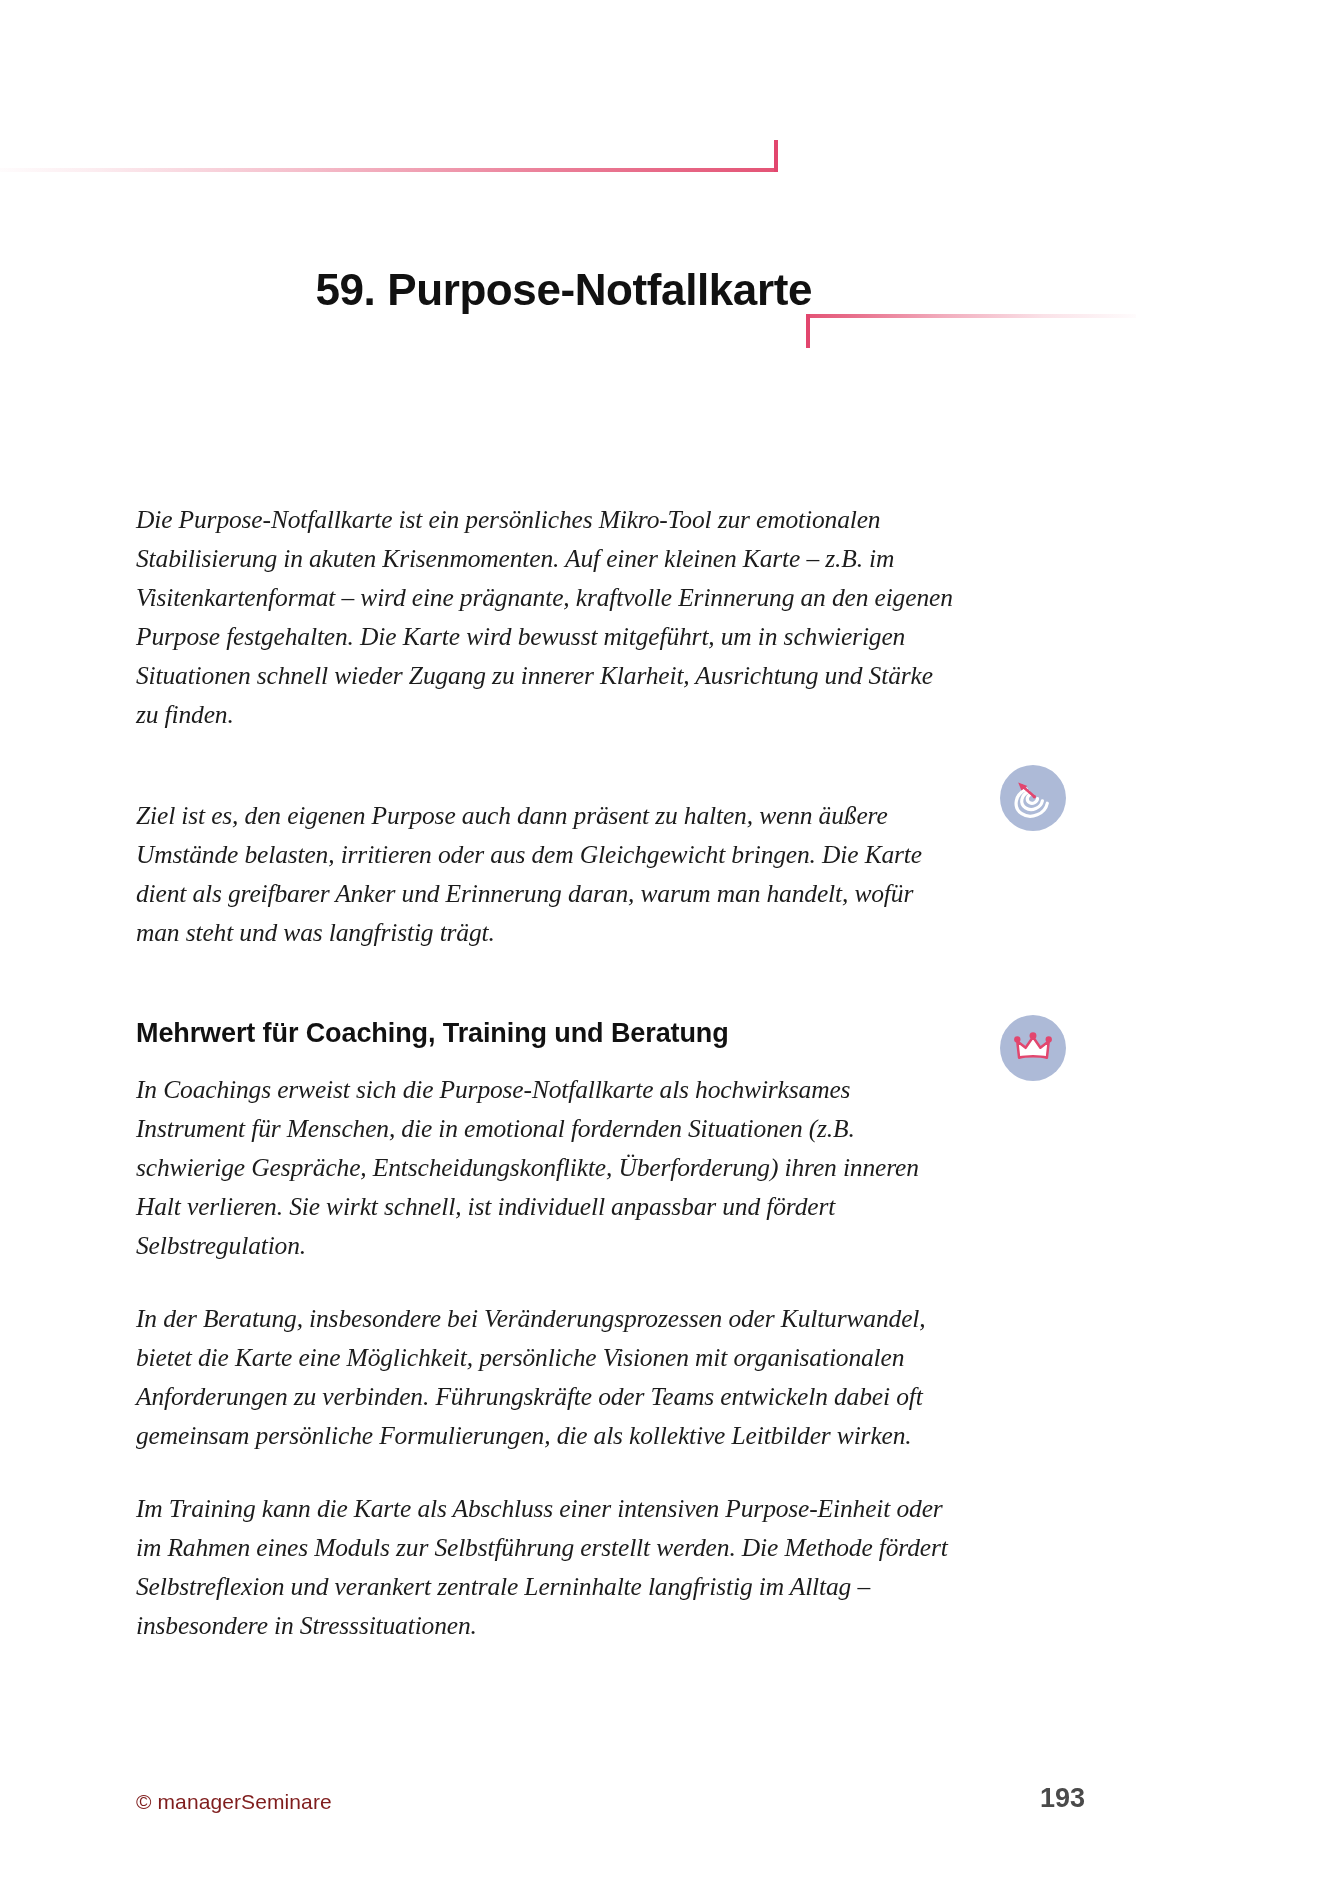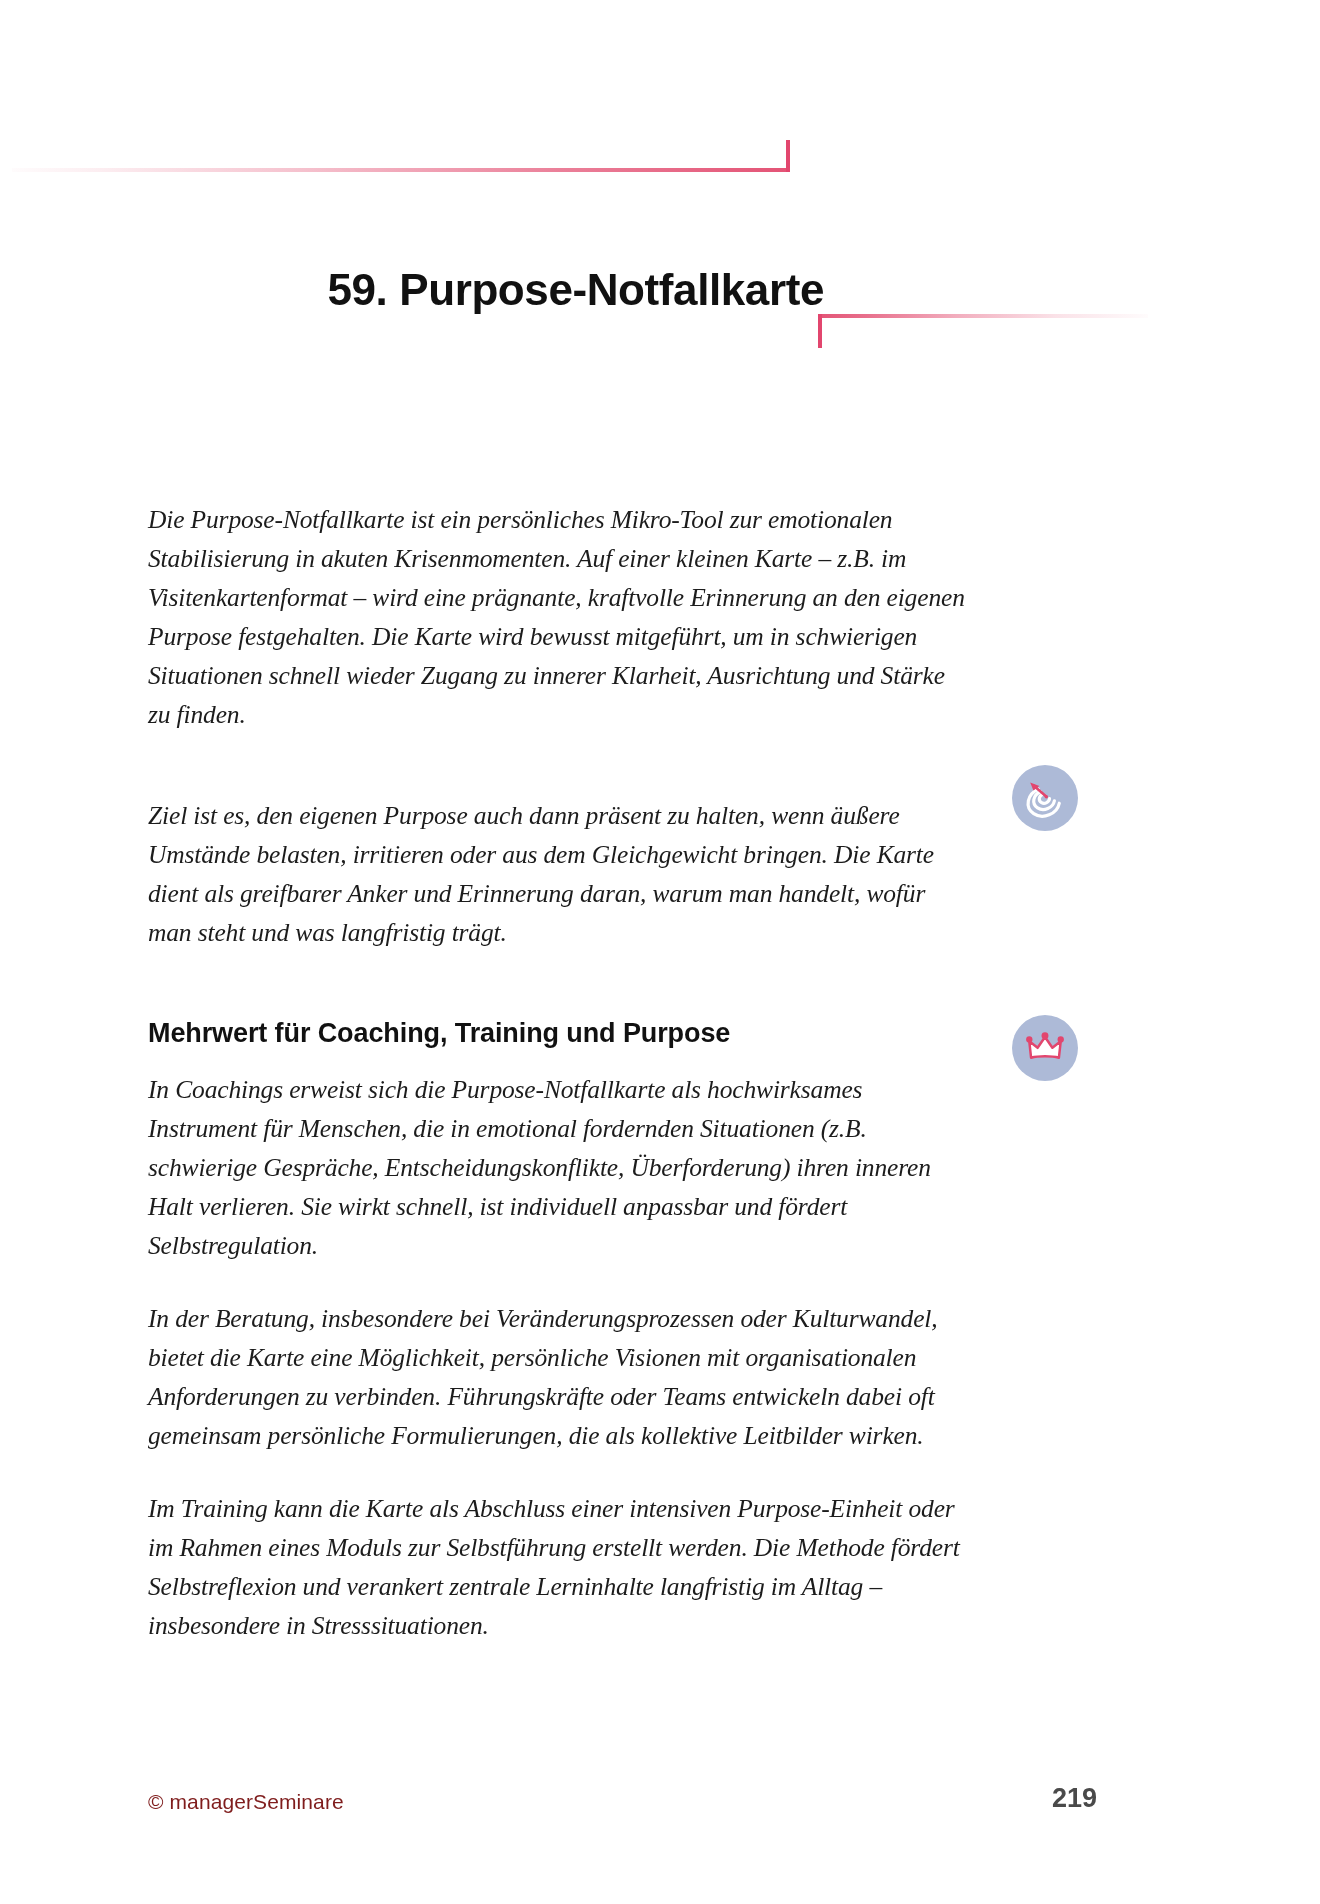--- a/index.html
+++ b/index.html
@@ -15,21 +15,20 @@
     color: #1a1a1a;
     position: relative;
     overflow: hidden;
   }
 
   .page {
     position: relative;
     width: 1217px;
     height: 1904px;
     background: #ffffff;
-    margin-left: 12px;
   }
 
   
   .accent-top {
     position: absolute;
     left: 0;
     top: 168px;
     width: 778px;
     height: 4px;
     background: linear-gradient(to right,
@@ -193,24 +192,24 @@
 
   <div class="content">
 
     <p class="body-text para">Die Purpose-Notfallkarte ist ein persönliches Mikro-Tool zur emotionalen Stabilisierung in akuten Krisenmomenten. Auf einer kleinen Karte – z.B. im Visitenkartenformat – wird eine prägnante, kraftvolle Erinnerung an den eigenen Purpose festgehalten. Die Karte wird bewusst mitgeführt, um in schwierigen Situationen schnell wieder Zugang zu innerer Klarheit, Ausrichtung und Stärke zu finden.</p>
 
     <div class="blk-ziel">
       <p class="body-text para">Ziel ist es, den eigenen Purpose auch dann präsent zu halten, wenn äußere Umstände belasten, irritieren oder aus dem Gleichgewicht bringen. Die Karte dient als greifbarer Anker und Erinnerung daran, warum man handelt, wofür man steht und was langfristig trägt.</p>
     </div>
 
     <div class="blk-mehrwert">
-      <h2 class="section-heading">Mehrwert für Coaching, Training und Purpose</h2>
+      <h2 class="section-heading">Mehrwert für Coaching, Training und Beratung</h2>
       <p class="body-text para">In Coachings erweist sich die Purpose-Notfallkarte als hochwirksames Instrument für Menschen, die in emotional fordernden Situationen (z.B. schwierige Gespräche, Entscheidungskonflikte, Überforderung) ihren inneren Halt verlieren. Sie wirkt schnell, ist individuell anpassbar und fördert Selbstregulation.</p>
       <p class="body-text para">In der Beratung, insbesondere bei Veränderungsprozessen oder Kulturwandel, bietet die Karte eine Möglichkeit, persönliche Visionen mit organisationalen Anforderungen zu verbinden. Führungskräfte oder Teams entwickeln dabei oft gemeinsam persönliche Formulierungen, die als kollektive Leitbilder wirken.</p>
       <p class="body-text para">Im Training kann die Karte als Abschluss einer intensiven Purpose-Einheit oder im Rahmen eines Moduls zur Selbstführung erstellt werden. Die Methode fördert Selbstreflexion und verankert zentrale Lerninhalte langfristig im Alltag – insbesondere in Stresssituationen.</p>
     </div>
 
   </div>
 
   <div class="footer-copyright">© managerSeminare</div>
-  <div class="footer-pagenum">219</div>
+  <div class="footer-pagenum">193</div>
 
 </div>
 
 </body></html>

